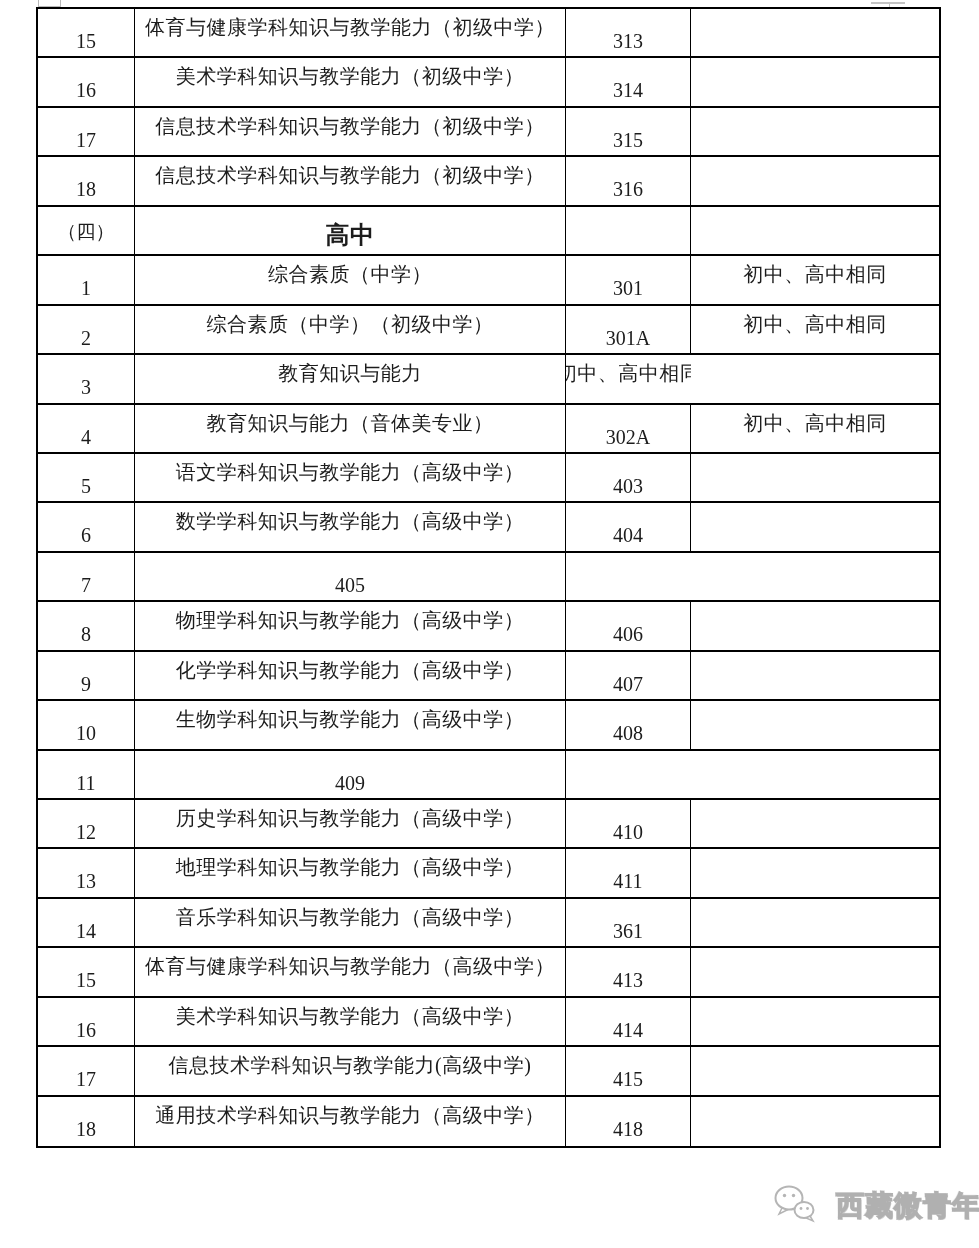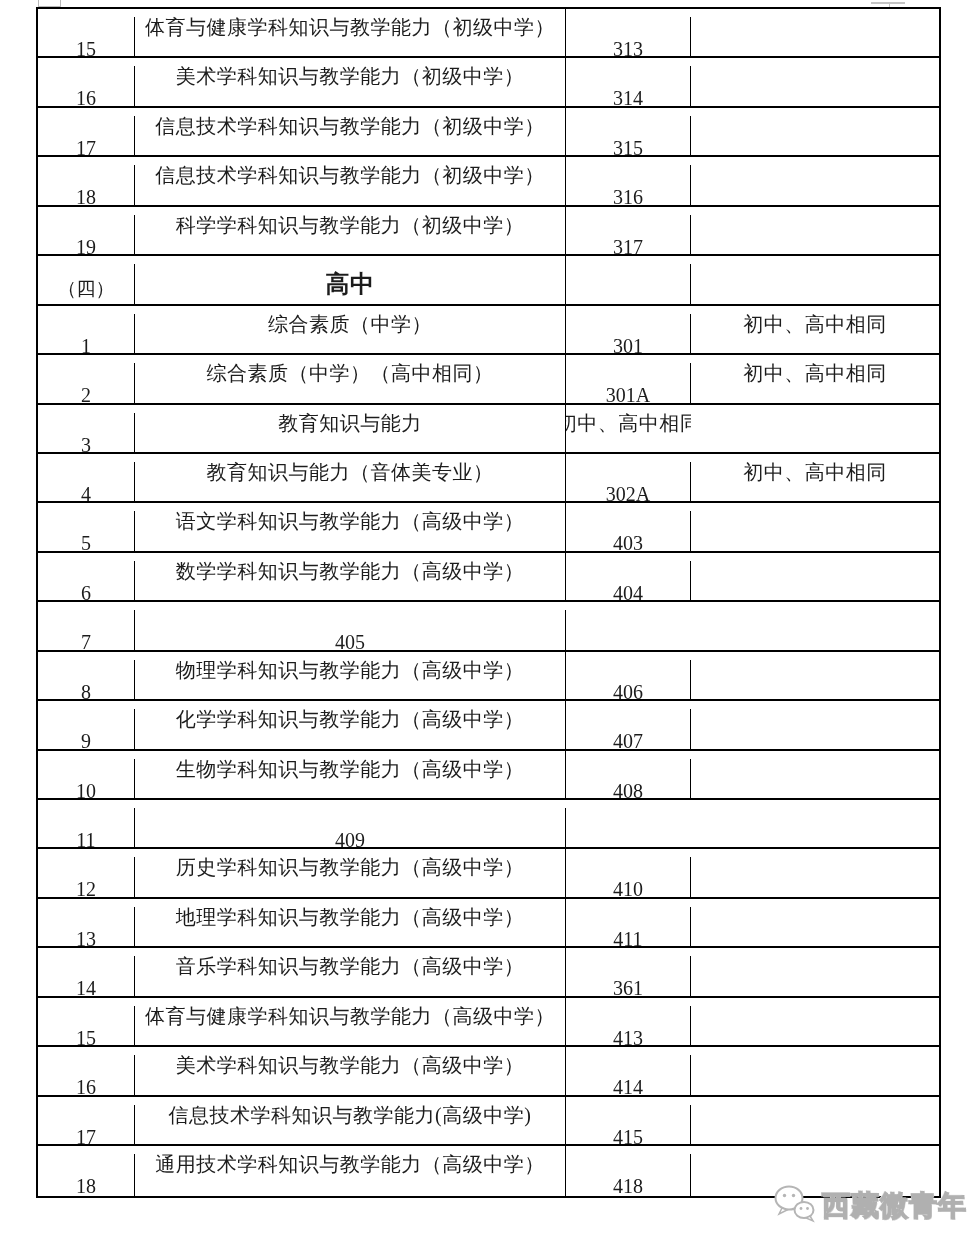--- a/index.html
+++ b/index.html
@@ -22,33 +22,33 @@
   }
   .row:last-child{border-bottom:none;}
   .cell{
     position:relative;box-sizing:border-box;
     border-right:1.5px solid #000;
     display:flex;justify-content:center;align-items:flex-start;
     overflow:hidden;white-space:nowrap;
   }
   .cell.c4{border-right:none;}
   .subcell{padding-top:7px;font-size:20px;letter-spacing:0.5px;line-height:1.15;}
-  .numcell{padding-top:21px;font-size:20px;line-height:1.1;margin-top:8px;}
+  .numcell{padding-top:21px;font-size:20px;line-height:1.1;}
   .row.section .cell{padding-top:15px;}
   .row.section .c2{font-weight:bold;font-size:24px;}
   .row.section .c1{font-size:19px;}
   
   .artifact{position:absolute;background:transparent;}
   .art-1{left:38px;top:0;width:21px;height:6px;border:1.2px solid #b9b9b9;border-top:none;}
   .art-2a{left:871px;top:2px;width:34px;height:2px;background:#c4c4c4;}
   .art-2b{left:889px;top:4px;width:16px;height:9px;border-left:1.2px solid #c4c4c4;border-bottom:2px solid #bdbdbd;box-sizing:border-box;}
   
   .watermark{
     position:absolute;left:772px;top:1180px;width:205px;height:52px;
-    display:flex;align-items:center;gap:4px;
+    display:flex;align-items:center;gap:18px;
   }
   .wm-text{
     font-size:28px;font-weight:bold;letter-spacing:1px;
     color:#ffffff;
     -webkit-text-stroke:1.3px #b0b0b0;
     text-shadow:1px 1px 0 #d4d4d4, -1px -1px 0 #e9e9e9;
     line-height:1;white-space:nowrap;
   }
   .wm-icon{flex:0 0 auto;}
 </style>
@@ -79,41 +79,35 @@
         <div class="cell c2 subcell">信息技术学科知识与教学能力（初级中学）</div>
         <div class="cell c3 numcell">315</div>
         <div class="cell c4 subcell"></div>
       </div>
       <div class="row">
         <div class="cell c1 numcell">18</div>
         <div class="cell c2 subcell">信息技术学科知识与教学能力（初级中学）</div>
         <div class="cell c3 numcell">316</div>
         <div class="cell c4 subcell"></div>
       </div>
-      <div class="row">
-        <div class="cell c1 numcell">19</div>
-        <div class="cell c2 subcell">科学学科知识与教学能力（初级中学）</div>
-        <div class="cell c3 numcell">317</div>
-        <div class="cell c4 subcell"></div>
-      </div>
       <div class="row section">
         <div class="cell c1 numcell">（四）</div>
         <div class="cell c2 subcell">高中</div>
         <div class="cell c3 numcell"></div>
         <div class="cell c4 subcell"></div>
       </div>
       <div class="row">
         <div class="cell c1 numcell">1</div>
         <div class="cell c2 subcell">综合素质（中学）</div>
         <div class="cell c3 numcell">301</div>
         <div class="cell c4 subcell">初中、高中相同</div>
       </div>
       <div class="row">
         <div class="cell c1 numcell">2</div>
-        <div class="cell c2 subcell">综合素质（中学）（高中相同）</div>
+        <div class="cell c2 subcell">综合素质（中学）（初级中学）</div>
         <div class="cell c3 numcell">301A</div>
         <div class="cell c4 subcell">初中、高中相同</div>
       </div>
       <div class="row">
         <div class="cell c1 numcell">3</div>
         <div class="cell c2 subcell">教育知识与能力</div>
         <div class="cell c4 subcell">初中、高中相同</div>
       </div>
       <div class="row">
         <div class="cell c1 numcell">4</div>

